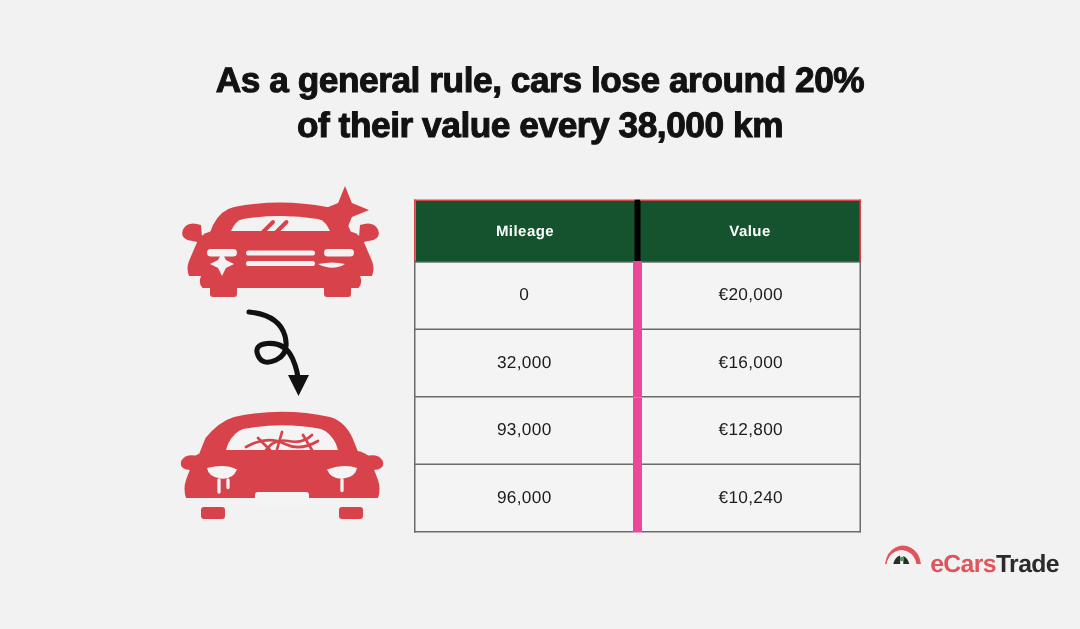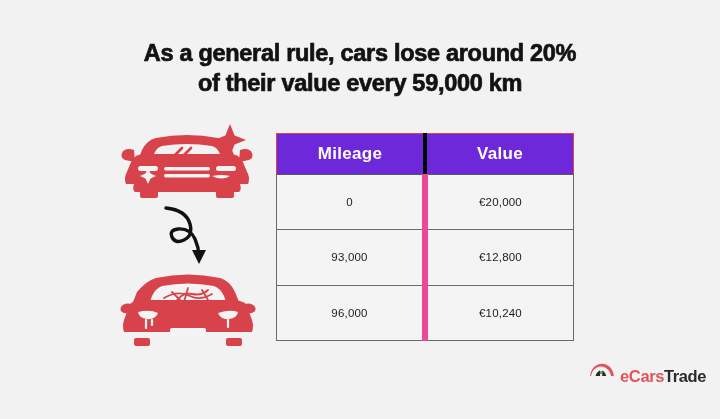--- a/index.html
+++ b/index.html
@@ -77,25 +77,25 @@
     width: 298px;
     height: 208px;
   }
   table.value-table {
     border-collapse: collapse;
     width: 298px;
     height: 208px;
     table-layout: fixed;
   }
   table.value-table th {
-    background: #6d28d9;
+    background: #14532d;
     color: #ffffff;
     font-family: "Liberation Sans", sans-serif;
     font-weight: bold;
-    font-size: 17px;
+    font-size: 10px;
     letter-spacing: 0.3px;
     height: 38px;
     border: 1px solid #dc4248;
     border-bottom: 1px solid #5a5a5a;
     text-align: center;
     vertical-align: middle;
   }
   table.value-table th.col-div {
     border-left: 4px solid #000000;
   }
@@ -139,21 +139,21 @@
   .logo-ecars { color: #e0555c; }
   .logo-trade { color: #2b2b2b; }
 </style>
 </head>
 <body>
 
 <div id="infographic">
 
   <div class="title-block">
     <div class="title-line">As a general rule, cars lose around 20%</div>
-    <div class="title-line">of their value every 59,000 km</div>
+    <div class="title-line">of their value every 38,000 km</div>
   </div>
 
   <div class="illustration">
 
     <div class="car-new">
       <svg viewBox="0 0 150 80" width="150" height="80" aria-hidden="true">
         <g fill="#d8424a">
 
           <path d="M22 28 q-9 -3 -12 3 q-2 5 3 7 l10 2 z"></path>
           <path d="M128 28 q9 -3 12 3 q2 5 -3 7 l-10 2 z"></path>
@@ -243,20 +243,24 @@
           <th>Mileage</th>
           <th class="col-div">Value</th>
         </tr>
       </thead>
       <tbody>
         <tr>
           <td>0</td>
           <td class="col-div">€20,000</td>
         </tr>
         <tr>
+          <td>32,000</td>
+          <td class="col-div">€16,000</td>
+        </tr>
+        <tr>
           <td>93,000</td>
           <td class="col-div">€12,800</td>
         </tr>
         <tr>
           <td>96,000</td>
           <td class="col-div">€10,240</td>
         </tr>
       </tbody>
     </table>
   </div>

